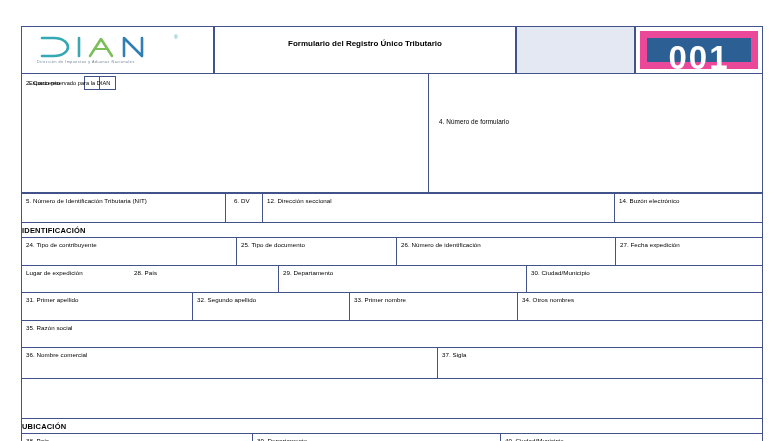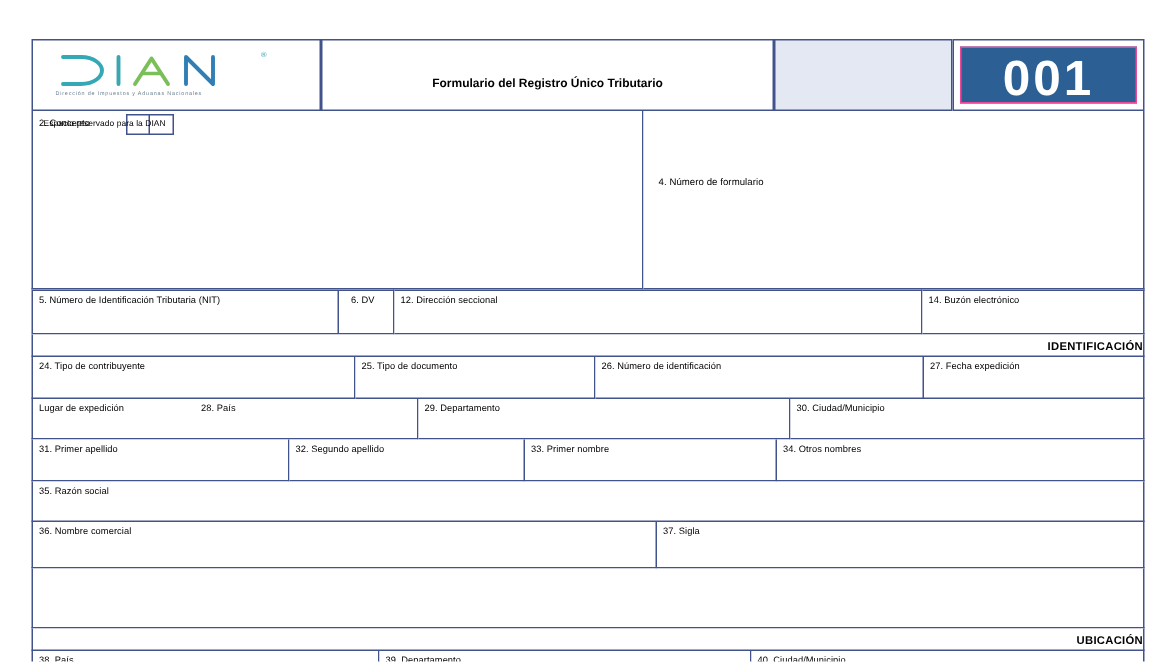--- a/index.html
+++ b/index.html
@@ -93,40 +93,39 @@
   }
   #title-cell .ttl {
     position: absolute;
     left: 0; right: 0;
     top: 11px;
     text-align: center;
     font-size: 8px;
     font-weight: bold;
     line-height: 11px;
     color: #000000;
-    margin-top: 12px;
   }
 
   #shaded-cell {
     left: 495px; top: 0; width: 119px; height: 48px;
     background: #e4e8f2;
   }
 
   #formnum-cell {
     left: 614px; top: 0; width: 128px; height: 48px;
     border: 1px solid #42538c;
     background: #ffffff;
     padding: 3px;
   }
   #formnum-inner {
     position: absolute;
     left: 4px; top: 4px;
     right: 4px; bottom: 4px;
     background: #2c5f93;
-    border: 1px solid #ec4899;
+    border: 7px solid #ec4899;
     box-sizing: border-box;
   }
   #formnum-inner .num {
     position: absolute;
     left: 0; right: 0; top: 2px;
     text-align: center;
     font-size: 33px;
     font-weight: bold;
     line-height: 36px;
     letter-spacing: 2px;
@@ -173,21 +172,21 @@
     width: 742px;
     height: 15px;
     box-sizing: border-box;
     border: 1px solid #42538c;
     border-top: none;
     background: #ffffff;
   }
   .section-band .sec-txt {
     position: absolute;
     left: 0; right: 0; top: 3px;
-    text-align: right;
+    text-align: left;
     font-size: 7.5px;
     font-weight: bold;
     letter-spacing: 0.2px;
     color: #000000;
   }
   #band-identificacion { top: 197px; }
   #band-ubicacion      { top: 393px; }
 
   
   #tipocontrib-cell { left: 0;   top: 212px; width: 216px; height: 28px; border-top: none; }

